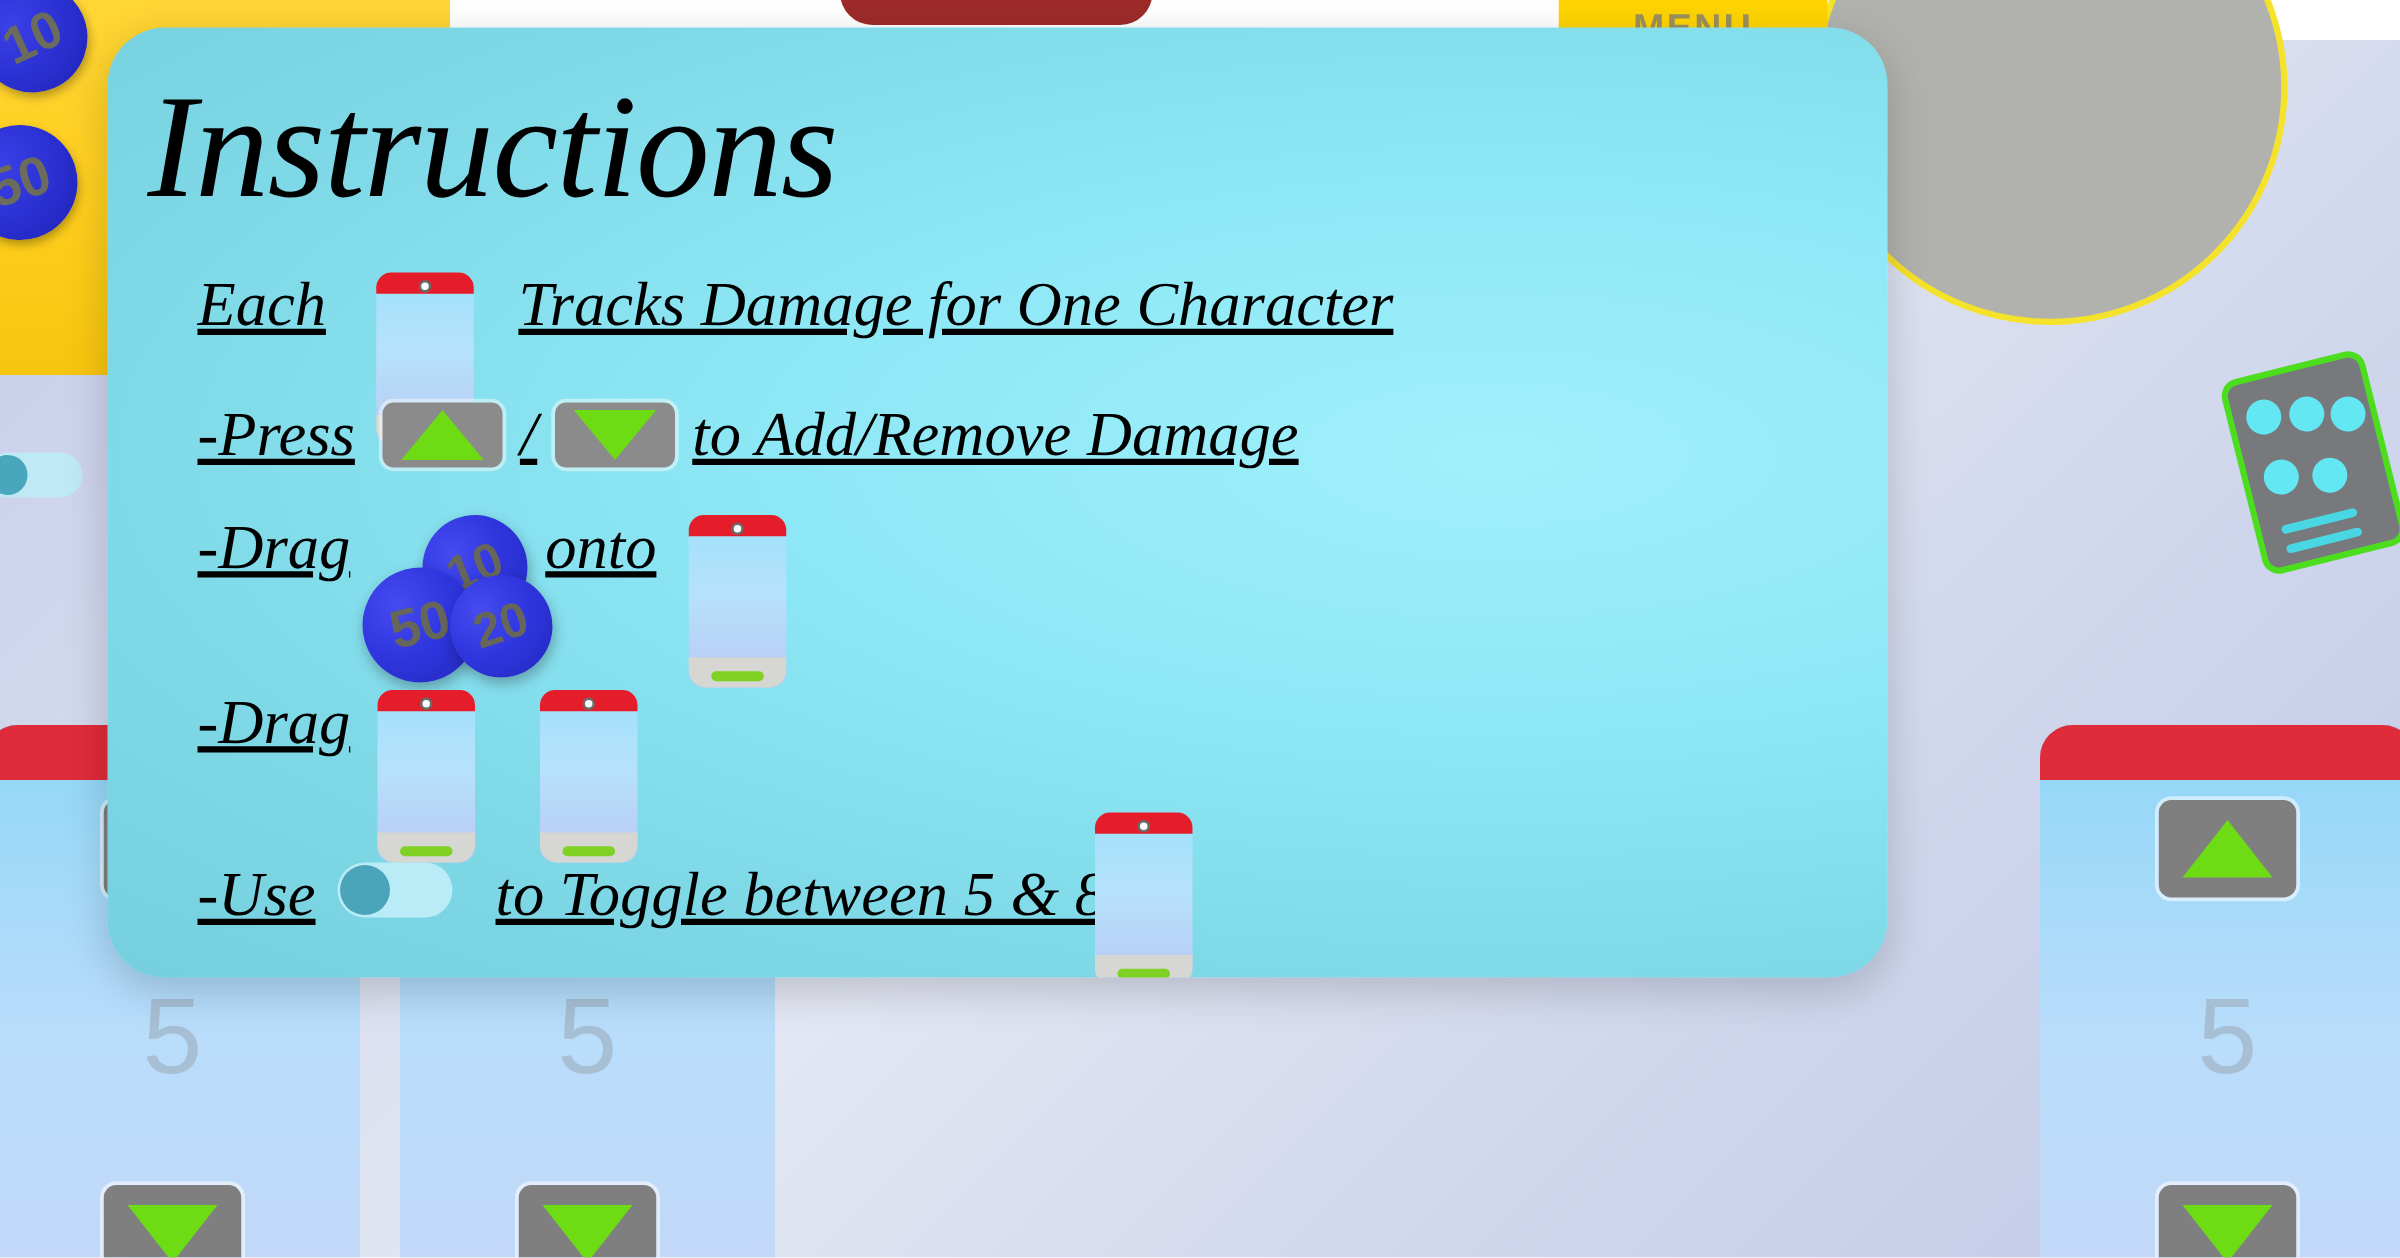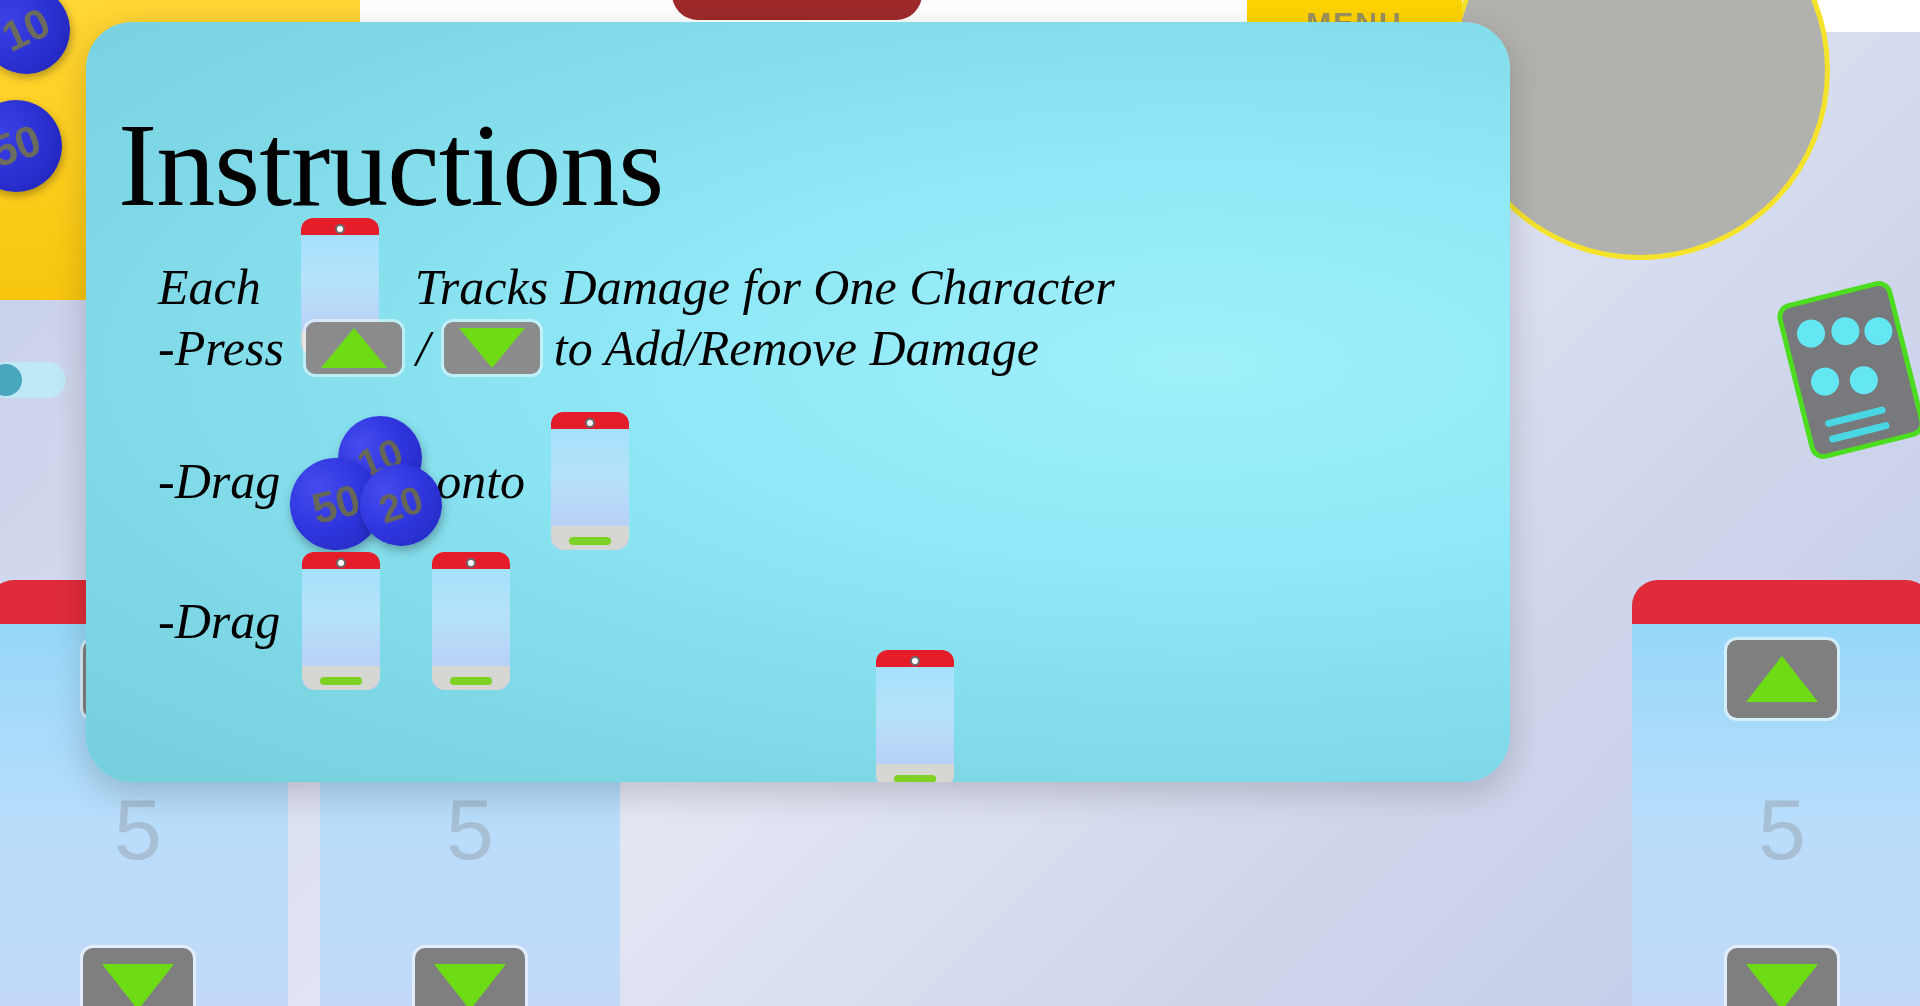--- a/index.html
+++ b/index.html
@@ -199,32 +199,32 @@
     background: radial-gradient(ellipse at 78% 45%, #9ff0fb 0%, #8fe8f6 35%, #7fd8e6 72%, #75cfdd 100%);
     box-shadow: 0 10px 34px rgba(0,0,0,.18);
     overflow: hidden;
   }
 
   .panel-title {
     position: absolute;
     left: 32px;
     top: 28px;
     font-size: 118px;
+    font-style: italic;
     font-weight: normal;
     color: #000;
     letter-spacing: -1px;
     white-space: nowrap;
-    margin-top: 48px;
   }
 
   .line {
     position: absolute;
     display: flex;
-    align-items: center;
     white-space: nowrap;
+    text-decoration: underline;
   }
   .line .txt {
     font-size: 50px;
     font-style: italic;
     color: #000;
     line-height: 1;
   }
 
   
   .tracker-mini {
@@ -486,20 +486,29 @@
         <span class="body"></span>
         <span class="cap"></span>
         <span class="dot"></span>
         <span class="foot">
             <span class="bar"></span>
           </span>
       </span>
       <span class="sp" style="width:26px"></span>
     </div>
 
+    <div class="line" style="left:72px; top:668px;">
+      <span class="txt">-Use</span>
+      <span class="sp" style="width:18px"></span>
+      <span class="toggle">
+        <span class="knob"></span>
+      </span>
+      <span class="sp" style="width:34px"></span>
+      <span class="txt">to Toggle between 5 &amp; 8</span>
+    </div>
 
     <span class="tracker-mini" style="position:absolute; left:790px; top:628px;">
       <span class="body"></span>
       <span class="cap"></span>
       <span class="dot"></span>
       <span class="foot">
           <span class="bar"></span>
         </span>
     </span>
 

